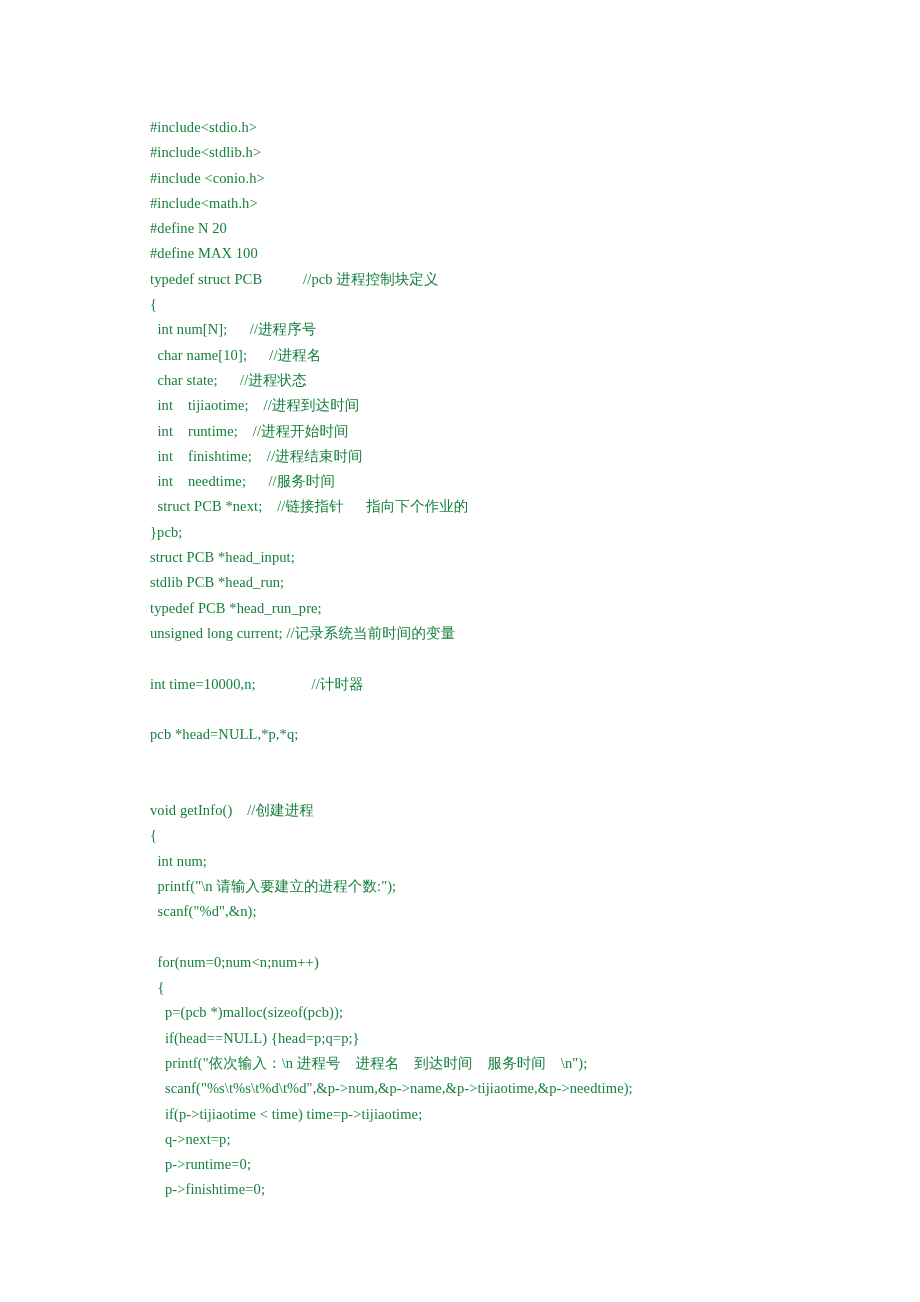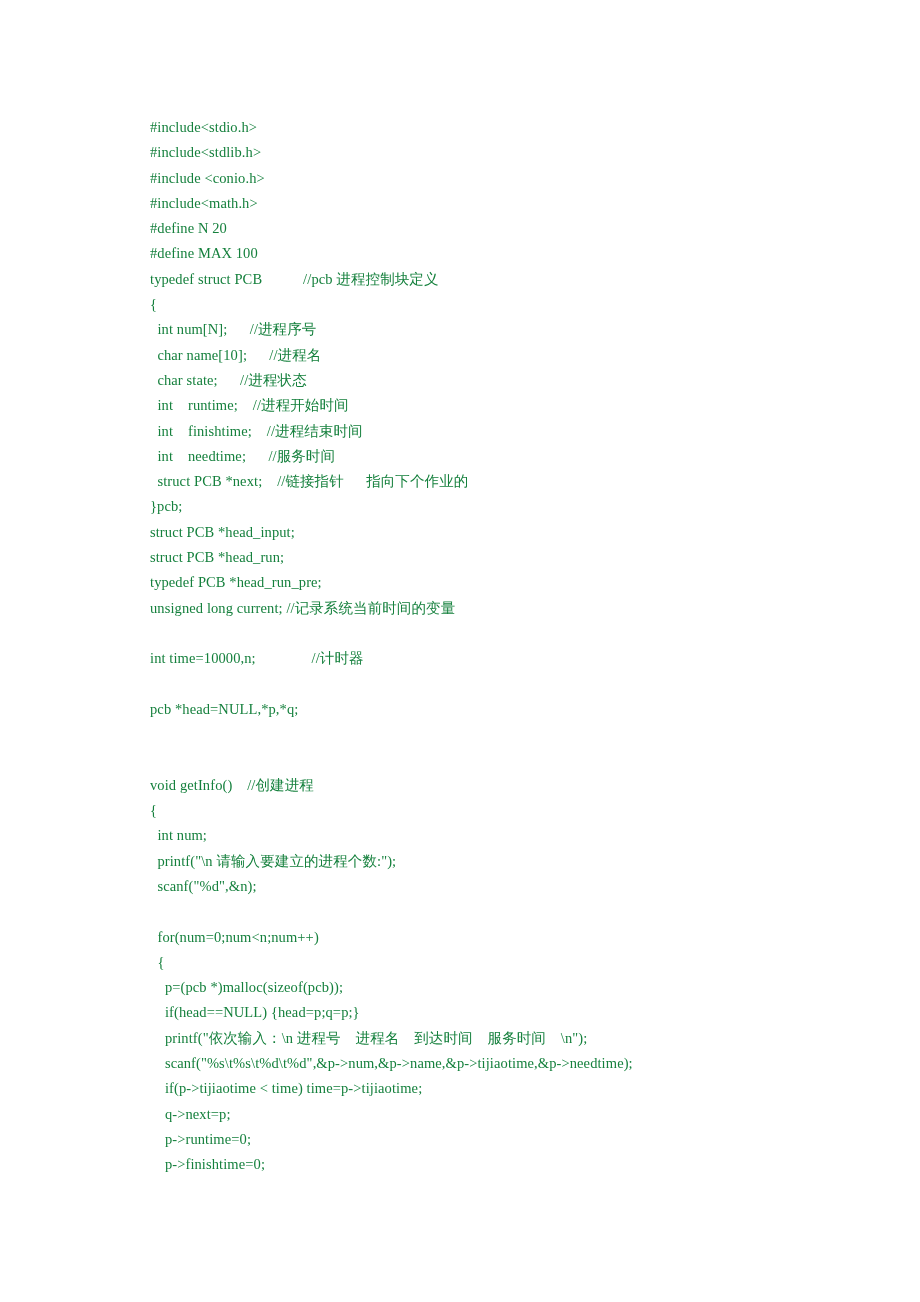--- a/index.html
+++ b/index.html
@@ -30,27 +30,28 @@
       <div class="code-line">#include&lt;stdlib.h&gt;</div>
       <div class="code-line">#include &lt;conio.h&gt;</div>
       <div class="code-line">#include&lt;math.h&gt;</div>
       <div class="code-line">#define N 20</div>
       <div class="code-line">#define MAX 100</div>
       <div class="code-line">typedef struct PCB           //pcb 进程控制块定义</div>
       <div class="code-line">{</div>
       <div class="code-line">  int num[N];      //进程序号</div>
       <div class="code-line">  char name[10];      //进程名</div>
       <div class="code-line">  char state;      //进程状态</div>
+      <div class="code-line">  int    tijiaotime;    //进程到达时间</div>
       <div class="code-line">  int    runtime;    //进程开始时间</div>
       <div class="code-line">  int    finishtime;    //进程结束时间</div>
       <div class="code-line">  int    needtime;      //服务时间</div>
       <div class="code-line">  struct PCB *next;    //链接指针      指向下个作业的</div>
       <div class="code-line">}pcb;</div>
       <div class="code-line">struct PCB *head_input;</div>
-      <div class="code-line">struct PCB *head_run;</div>
+      <div class="code-line">stdlib PCB *head_run;</div>
       <div class="code-line">typedef PCB *head_run_pre;</div>
       <div class="code-line">unsigned long current; //记录系统当前时间的变量</div>
       <div class="code-line">&nbsp;</div>
       <div class="code-line">int time=10000,n;               //计时器</div>
       <div class="code-line">&nbsp;</div>
       <div class="code-line">pcb *head=NULL,*p,*q;</div>
       <div class="code-line">&nbsp;</div>
       <div class="code-line">&nbsp;</div>
       <div class="code-line">void getInfo()    //创建进程</div>
       <div class="code-line">{</div>

